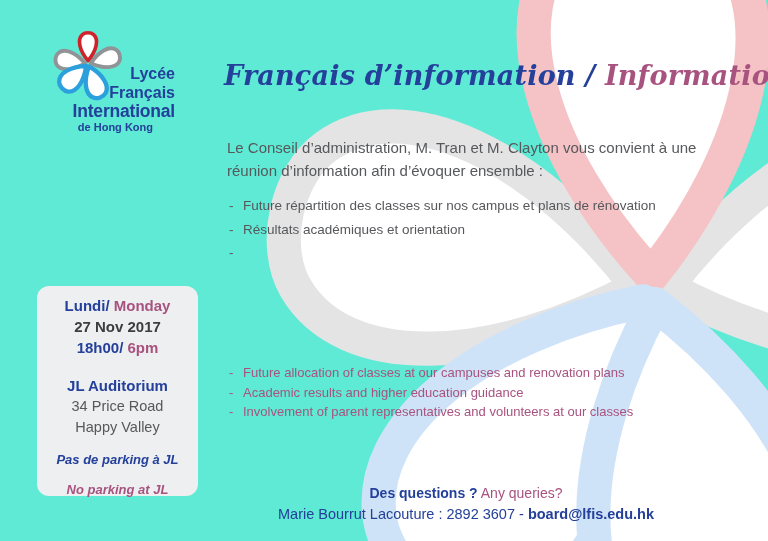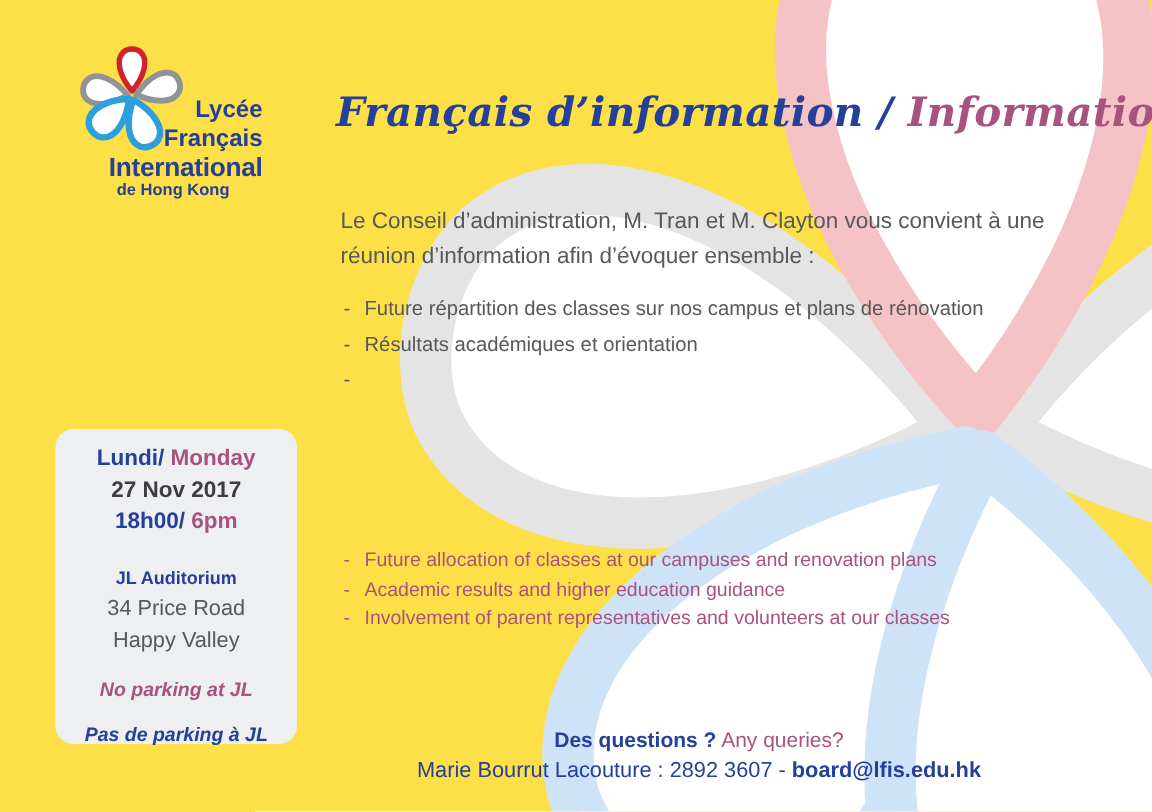--- a/index.html
+++ b/index.html
@@ -1,17 +1,17 @@
 <!DOCTYPE html>
 <html style="--navy: #24409a; --mauve: #a8537f; --text-gray: #57585b; --date-gray: #3d3d3f; --logo-red: #d0222b; --logo-gray: #919396; --logo-blue: #2ba0dc; --bg-pink: #f5c3c6; --bg-gray: #e4e4e5; --bg-blue: #cfe3f8; --box-bg: #edeff1;"><head>
 <meta charset="utf-8">
 <style>
   html,body{margin:0;padding:0;background:#fff;}
   .page{
-    position:relative;width:768px;height:541px;overflow:hidden;background:#fde047;
+    position:relative;width:768px;height:541px;overflow:hidden;background:#5eead4;
     font-family:"Liberation Sans", sans-serif;
   }
   .bg-art{position:absolute;left:0;top:0;z-index:0;}
   .content{position:absolute;inset:0;z-index:1;}
 
   
   .bgpetal{fill:#ffffff;}
   .bgpetal.gray{stroke:var(--bg-gray);}
   .bgpetal.pink{stroke:var(--bg-pink);}
   .bgpetal.blue{stroke:var(--bg-blue);}
@@ -55,21 +55,21 @@
   
   .event-box{
     position:absolute;left:37px;top:286px;width:161px;height:210px;
     background:var(--box-bg);border-radius:12px;text-align:center;
     padding-top:9px;box-sizing:border-box;
   }
   .eb-line{font-size:15px;font-weight:bold;line-height:21px;}
   .fr{color:var(--navy);}
   .en{color:var(--mauve);}
   .eb-date{color:var(--date-gray);}
-  .eb-venue{margin-top:17px;font-size:12px;font-weight:bold;color:var(--navy);line-height:21px;}
+  .eb-venue{margin-top:17px;font-size:15px;font-weight:bold;color:var(--navy);line-height:21px;}
   .eb-addr{font-size:14.5px;color:var(--text-gray);line-height:21px;}
   .eb-parking{margin-top:13px;font-size:13px;font-weight:bold;font-style:italic;line-height:17px;}
 
   
   .intro-en{
     position:absolute;left:227px;top:314px;width:524px;
     font-size:15px;line-height:22px;color:var(--mauve);
   }
   .bullets-en{
     position:absolute;left:229px;top:363px;width:530px;
@@ -146,22 +146,22 @@
       <div class="eb-line">
         <span class="fr">Lundi/</span><span class="en"> Monday</span>
       </div>
       <div class="eb-line eb-date">27 Nov 2017</div>
       <div class="eb-line">
         <span class="fr">18h00/</span><span class="en"> 6pm</span>
       </div>
       <div class="eb-venue">JL Auditorium</div>
       <div class="eb-addr">34 Price Road</div>
       <div class="eb-addr">Happy Valley</div>
+      <div class="eb-parking fr">Pas de parking à JL</div>
       <div class="eb-parking en">No parking at JL</div>
-      <div class="eb-parking fr">Pas de parking à JL</div>
     </div>
 
 
     <div class="bullets-en">
       <div class="b-row">
         <span class="b-dash">-</span>
         <span>Future allocation of classes at our campuses and renovation plans</span>
       </div>
       <div class="b-row">
         <span class="b-dash">-</span>

